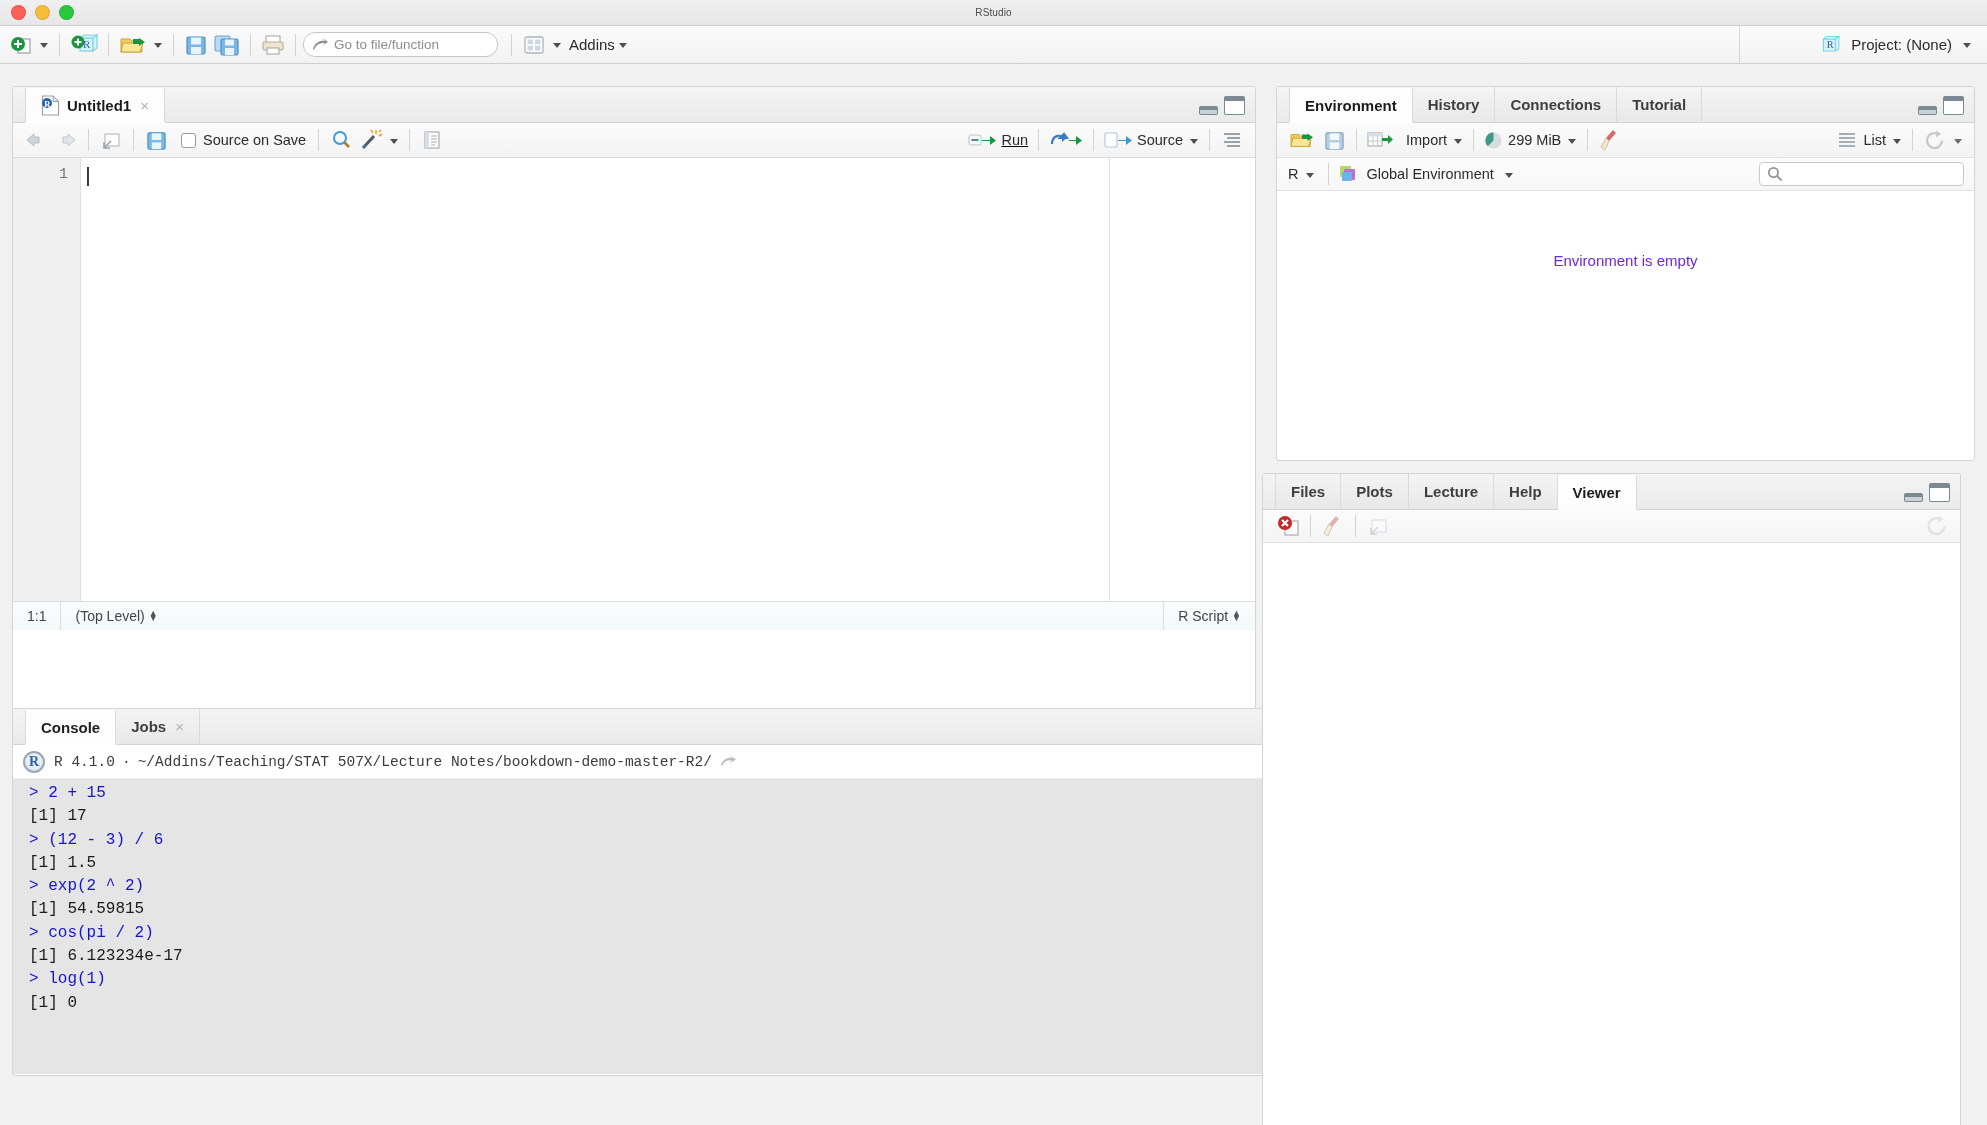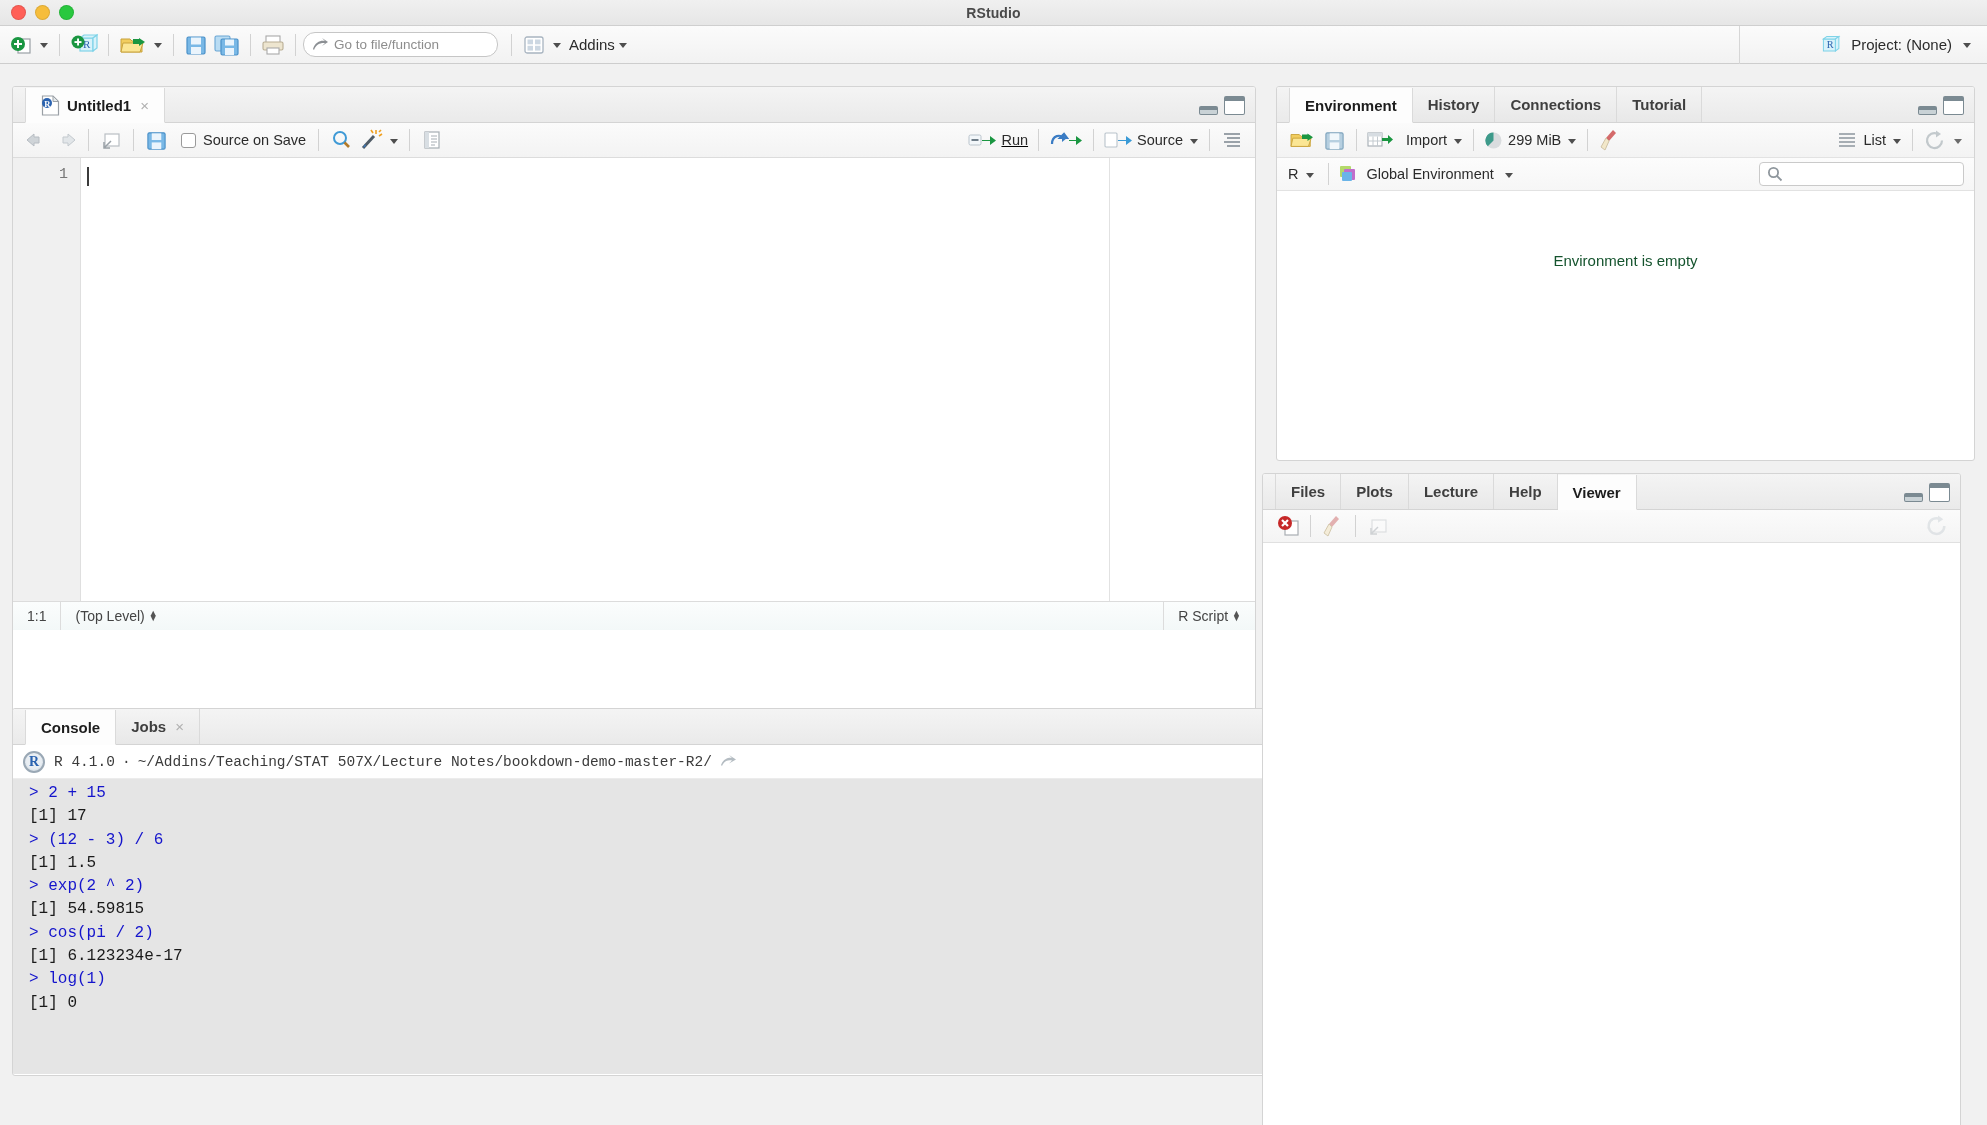--- a/index.html
+++ b/index.html
@@ -18,21 +18,21 @@
     border-bottom: 1px solid #cfcfcf;
     display: flex; align-items: center;
   }
   .traffic { display: flex; gap: 9px; margin-left: 11px; }
   .tl { width: 15px; height: 15px; border-radius: 50%; }
   .tl.red { background: #ff5f57; box-shadow: inset 0 0 0 1px rgba(0,0,0,.10); }
   .tl.yellow { background: #f6bd3b; box-shadow: inset 0 0 0 1px rgba(0,0,0,.10); }
   .tl.green { background: #29c83f; box-shadow: inset 0 0 0 1px rgba(0,0,0,.10); }
   .win-title {
     position: absolute; left: 0; right: 0; text-align: center;
-    font-size: 14px; font-weight: bold; color: #4a4a4a; letter-spacing: .1px;
+    font-size: 10px; font-weight: normal; color: #4a4a4a; letter-spacing: .1px;
   }
 
   
   .maintoolbar {
     position: absolute; left: 0; top: 26px; width: 1987px; height: 38px;
     background: linear-gradient(#fbfbfb, #f2f2f2);
     border-bottom: 1px solid #cdcdcd;
     display: flex; align-items: center;
   }
   .tb-group { display: flex; align-items: center; height: 100%; }
@@ -185,21 +185,21 @@
     display: flex; align-items: center; padding: 0 8px; position: relative;
   }
   .env-search {
     position: absolute; right: 10px; width: 205px; height: 24px;
     background: #fff; border: 1px solid #cacaca; border-radius: 4px;
     display: flex; align-items: center; padding: 0 7px;
   }
   .env-empty {
     height: 253px; background: #fff;
     display: flex; align-items: flex-start; justify-content: center;
-    padding-top: 61px; font-size: 15px; color: #14532d;
+    padding-top: 61px; font-size: 15px; color: #6d28d9;
   }
   .right-group { position: absolute; right: 8px; display: flex; align-items: center; }
 
   
   .viewer-toolbar {
     height: 33px; background: linear-gradient(#fbfbfb, #f4f4f4);
     border-bottom: 1px solid #e0e0e0;
     display: flex; align-items: center; padding: 0 10px; position: relative;
   }
   .viewer-body { height: 574px; background: #fff; }

